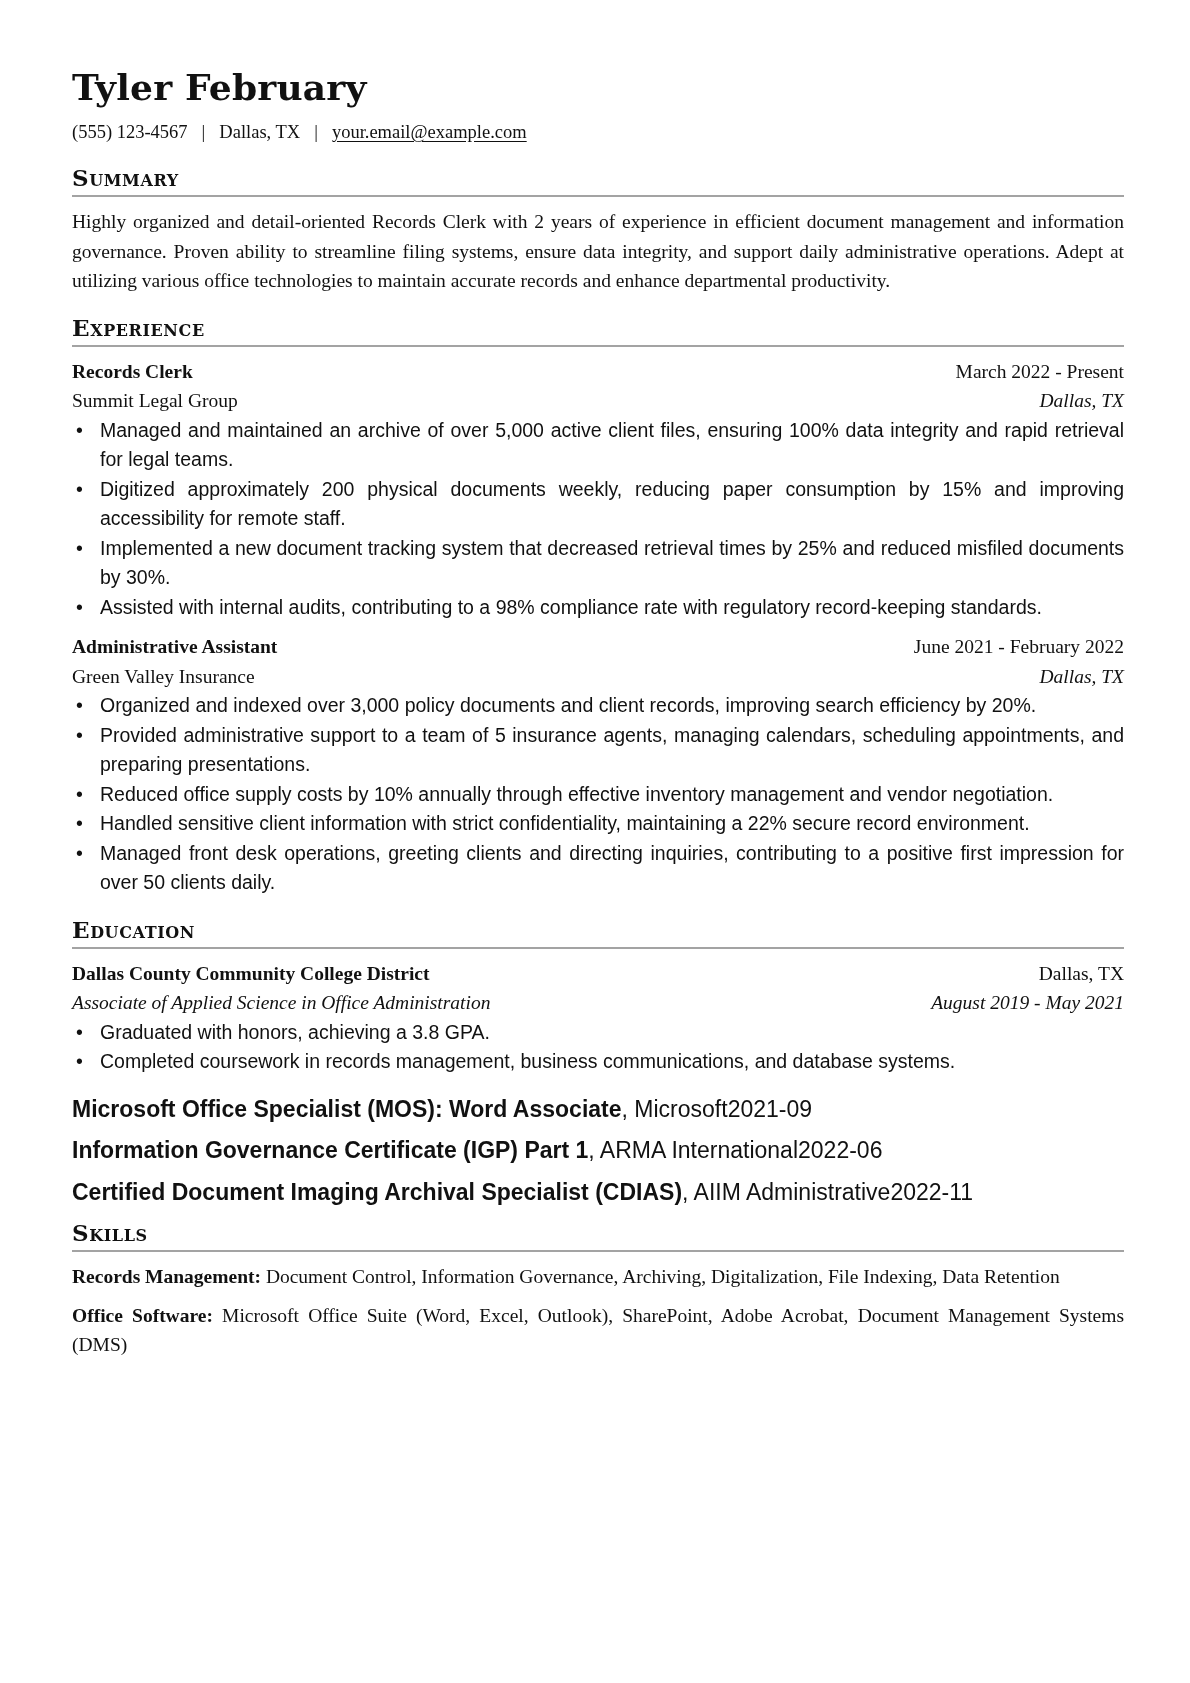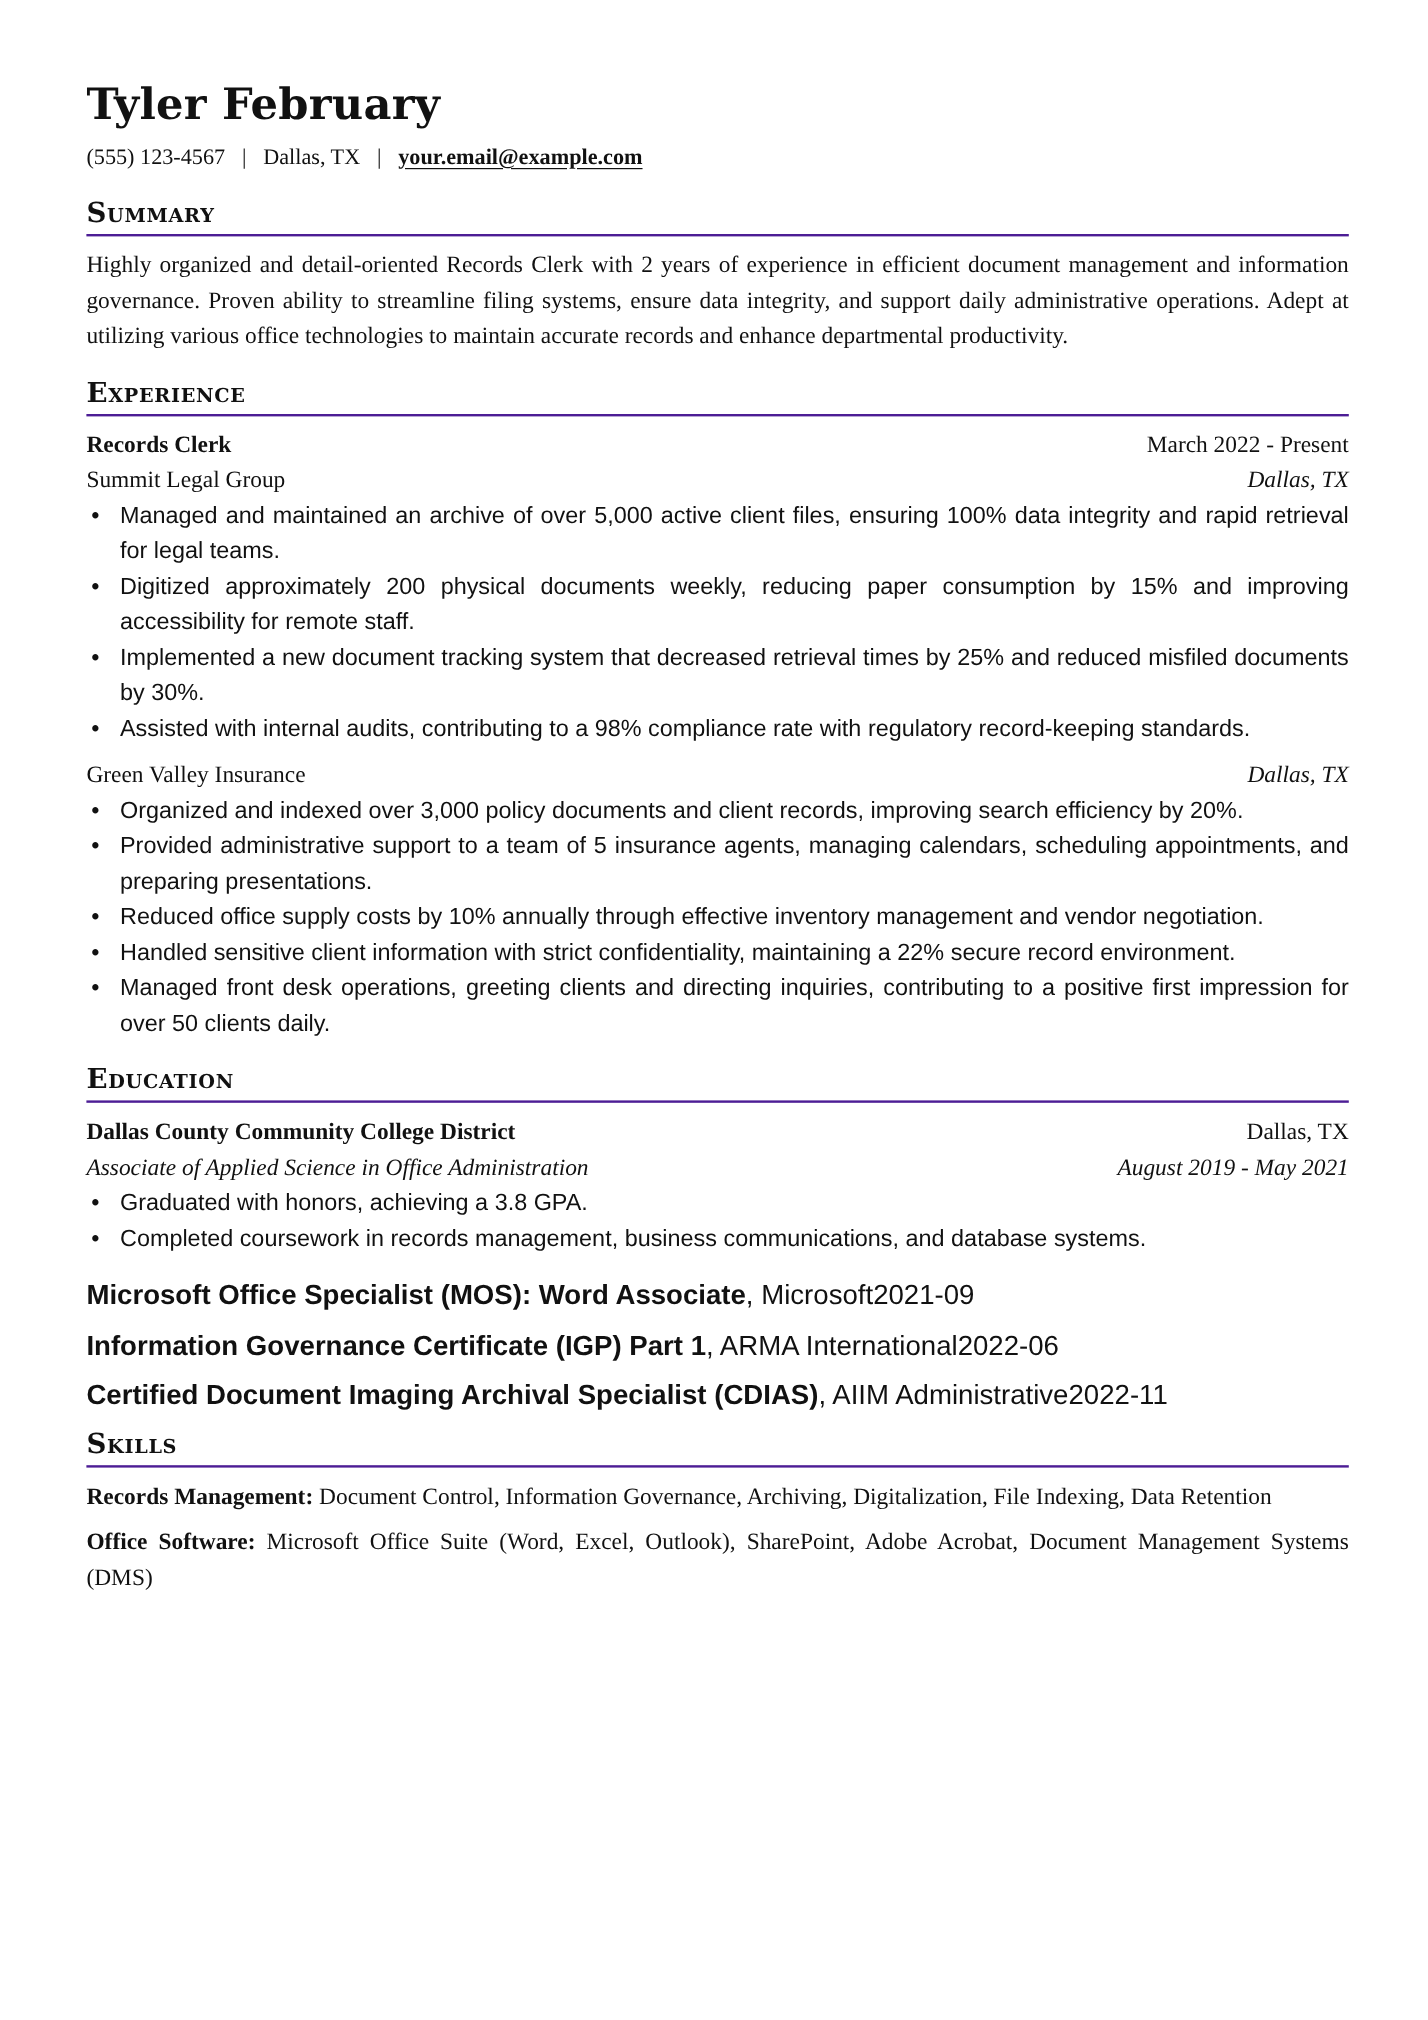--- a/index.html
+++ b/index.html
@@ -27,32 +27,32 @@
     }
     .contact {
       font-size: 18.5px;
       line-height: 28px;
       margin-top: 6px;
       font-family: "Liberation Serif", serif;
       display: flex;
       align-items: flex-end;
     }
     .contact .sep { margin: 0 14px; }
-    .contact a { color: #111; text-decoration: underline; text-underline-offset: 3px; font-weight: bold; }
+    .contact a { color: #111; text-decoration: underline; text-underline-offset: 3px; }
 
     .section { margin-top: 18px; }
     .section-title {
       font-variant: small-caps;
       font-weight: bold;
       font-size: 23px;
       line-height: 28px;
       letter-spacing: 0.6px;
       font-family: "DejaVu Serif", serif;
       padding-bottom: 3px;
-      border-bottom: 2px solid #4c1d95;
+      border-bottom: 2px solid #a3a3a3;
       margin-bottom: 10px;
     }
     .body-text {
       font-family: "Liberation Serif", serif;
       font-size: 19.5px;
       line-height: 29.5px;
       text-align: justify;
     }
     .row {
       display: flex;
@@ -135,20 +135,24 @@
       <ul class="bullets">
         <li>Managed and maintained an archive of over 5,000 active client files, ensuring 100% data integrity and rapid retrieval for legal teams.</li>
         <li>Digitized approximately 200 physical documents weekly, reducing paper consumption by 15% and improving accessibility for remote staff.</li>
         <li>Implemented a new document tracking system that decreased retrieval times by 25% and reduced misfiled documents by 30%.</li>
         <li>Assisted with internal audits, contributing to a 98% compliance rate with regulatory record-keeping standards.</li>
       </ul>
     </div>
 
     <div class="job">
       <div class="row">
+        <span class="bold">Administrative Assistant</span>
+        <span>June 2021 - February 2022</span>
+      </div>
+      <div class="row">
         <span>Green Valley Insurance</span>
         <span class="italic">Dallas, TX</span>
       </div>
       <ul class="bullets">
         <li>Organized and indexed over 3,000 policy documents and client records, improving search efficiency by 20%.</li>
         <li>Provided administrative support to a team of 5 insurance agents, managing calendars, scheduling appointments, and preparing presentations.</li>
         <li>Reduced office supply costs by 10% annually through effective inventory management and vendor negotiation.</li>
         <li>Handled sensitive client information with strict confidentiality, maintaining a 22% secure record environment.</li>
         <li>Managed front desk operations, greeting clients and directing inquiries, contributing to a positive first impression for over 50 clients daily.</li>
       </ul>

